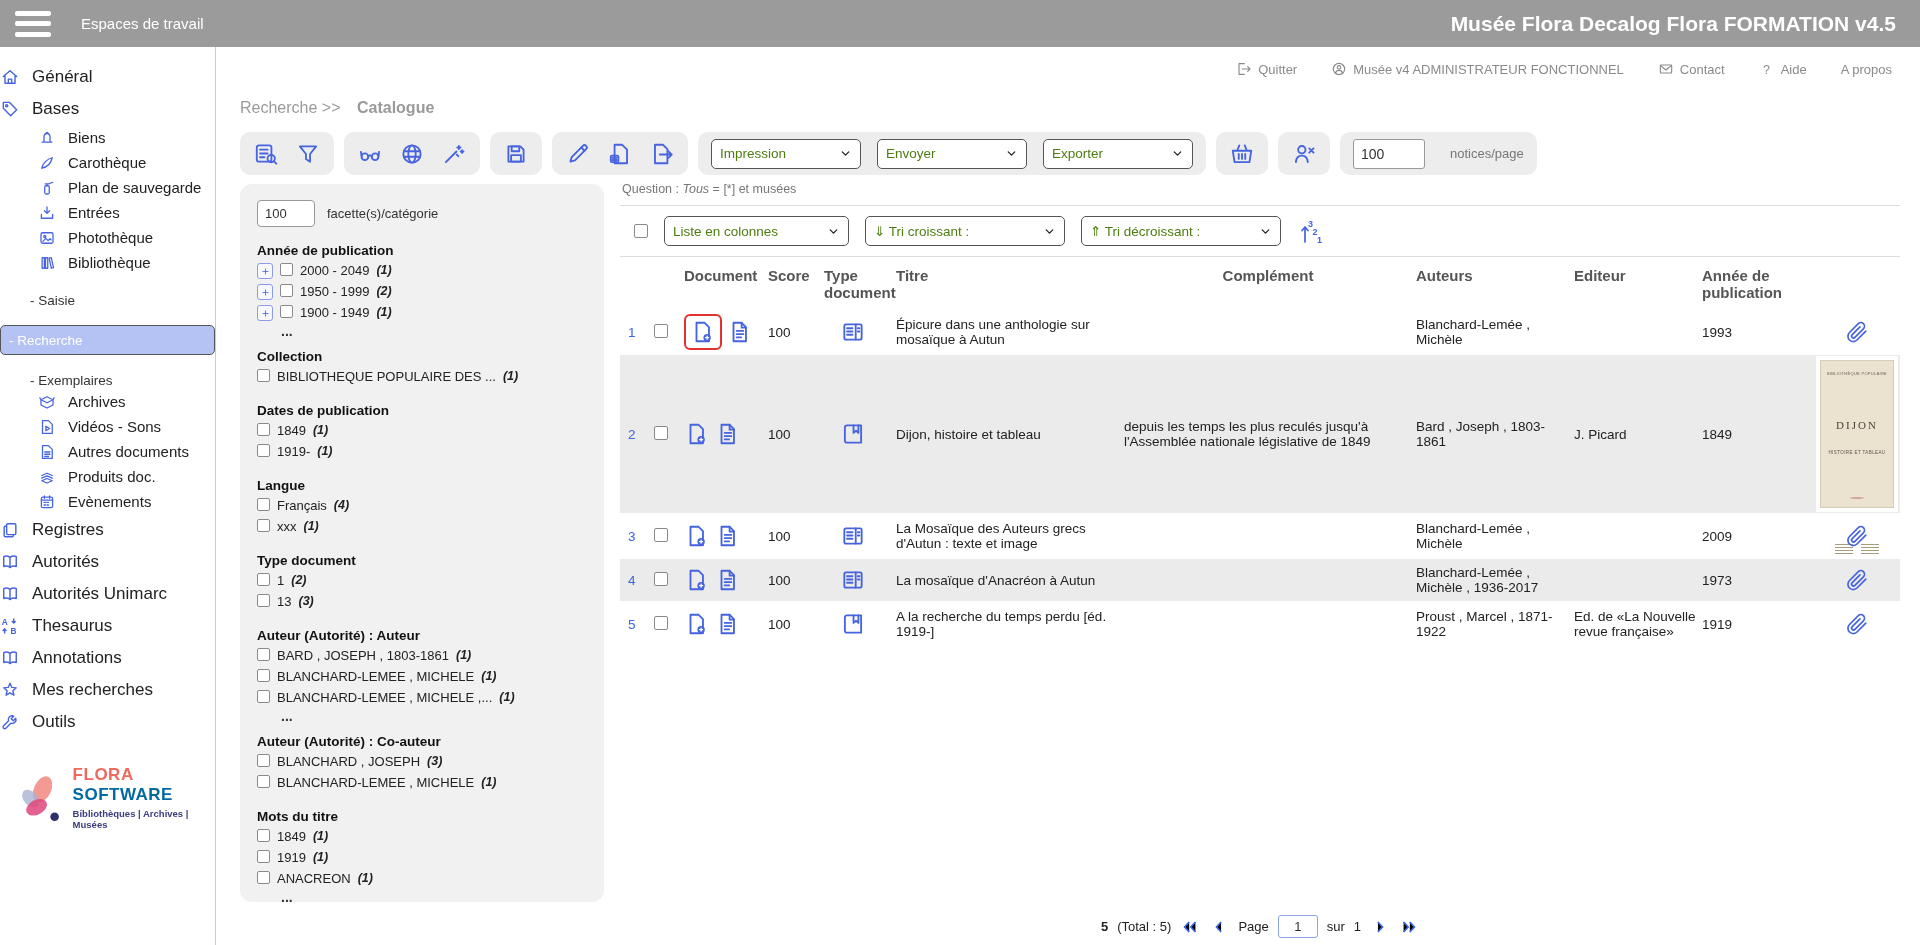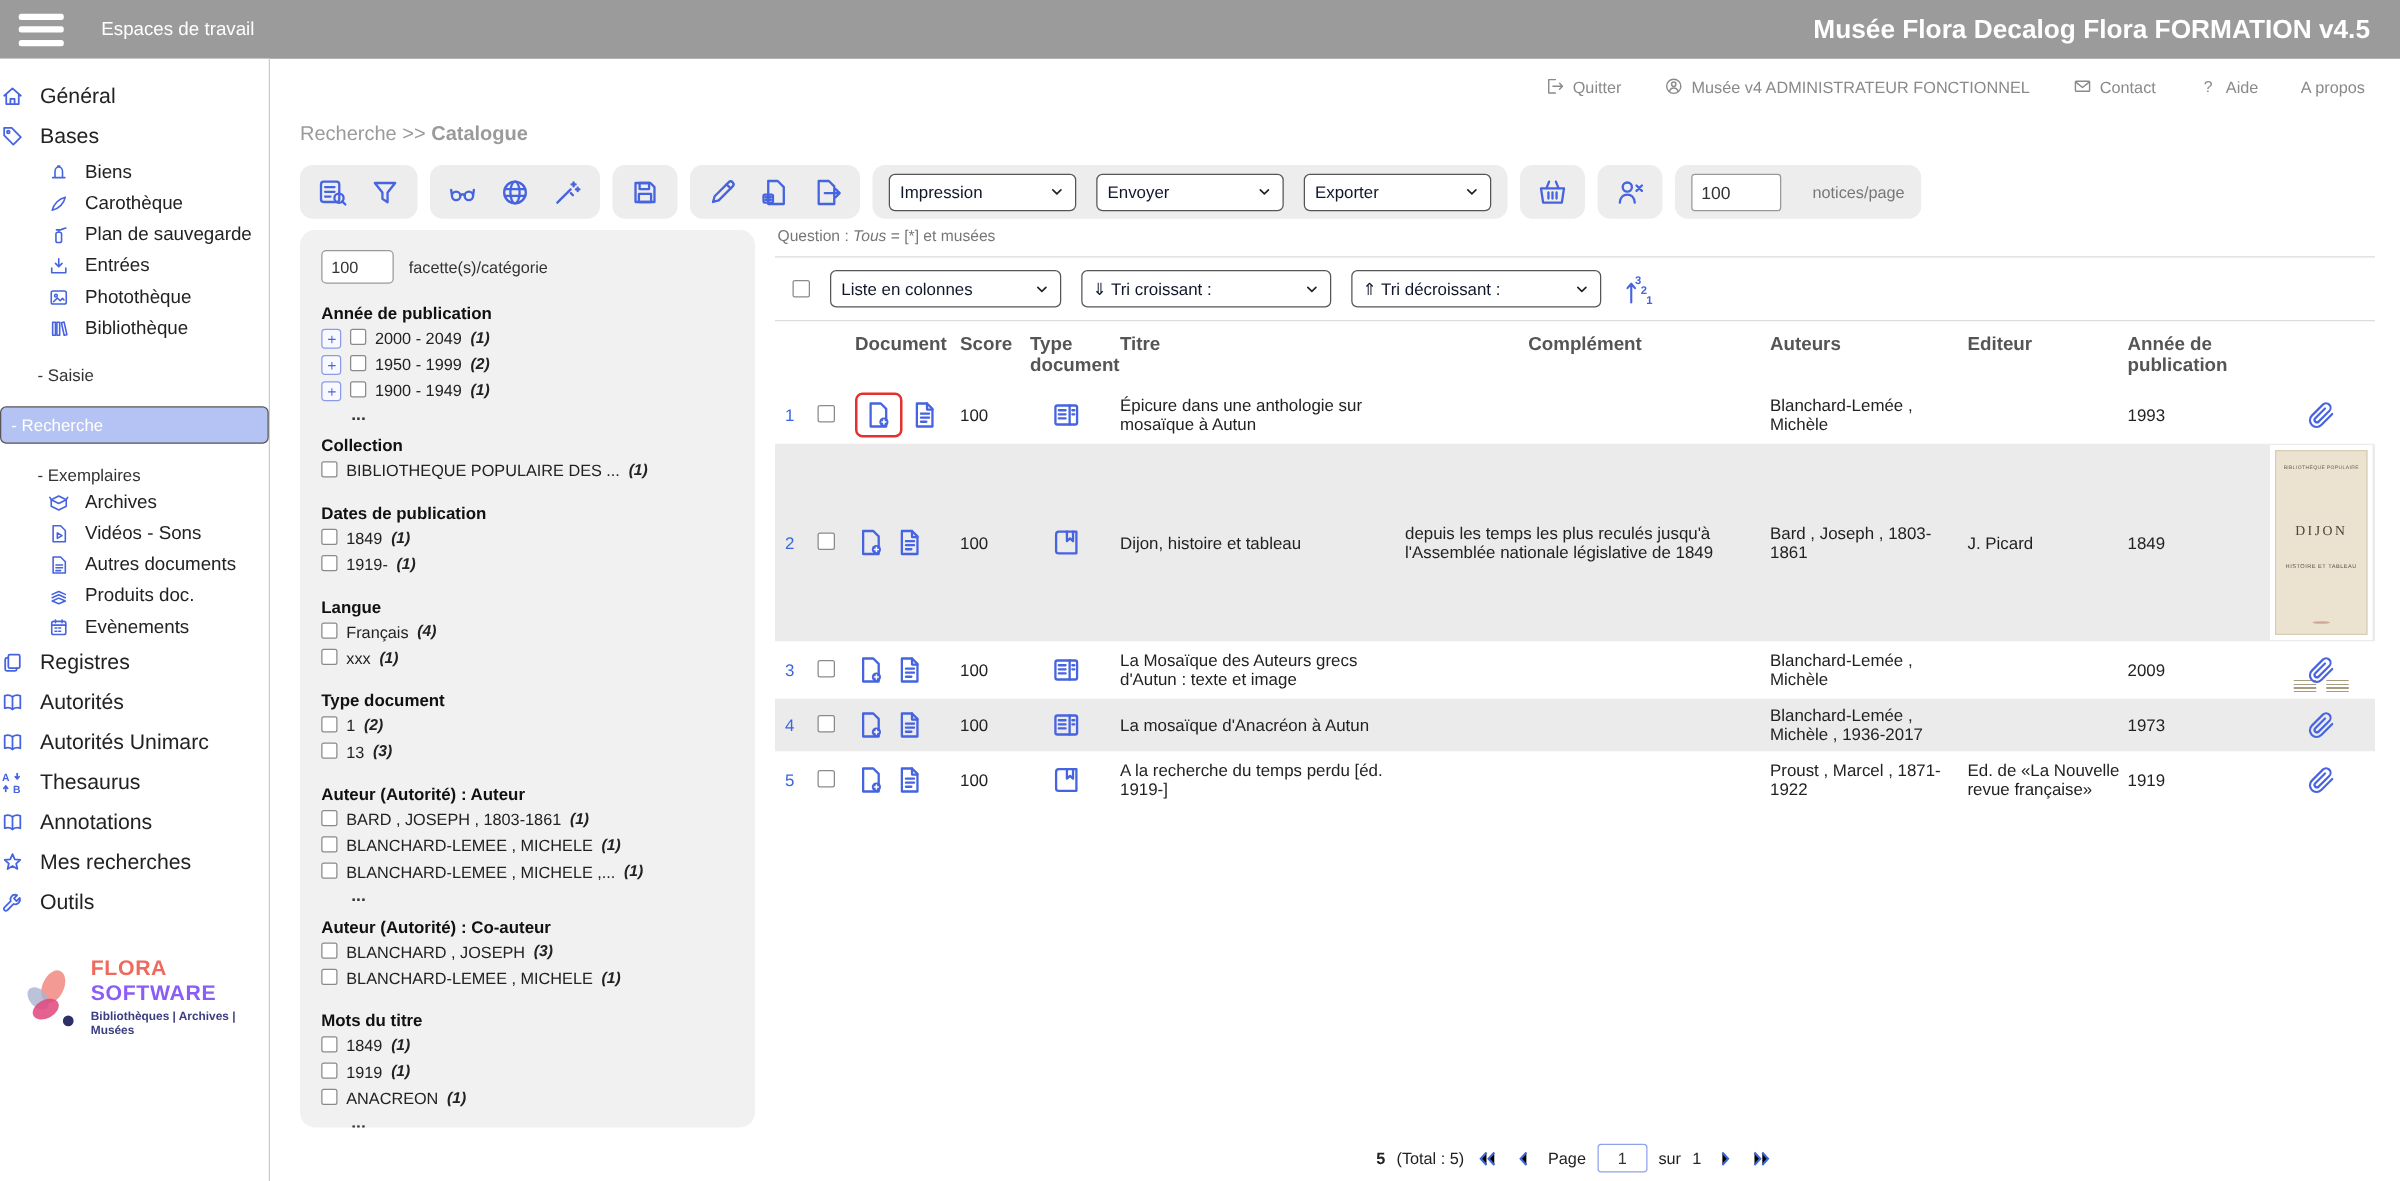--- a/index.html
+++ b/index.html
@@ -24,32 +24,32 @@
   
   .sidebar { position:absolute; left:0; top:47px; width:216px; height:898px; background:#fff; border-right:1px solid #ccc; padding-top:14px; }
   .snav { display:flex; align-items:center; gap:12px; cursor:pointer; }
   .snav .slabel { white-space:nowrap; }
   .l1 { height:32px; font-size:17px; color:#222; }
   .l2 { padding-left:38px; height:25px; font-size:15px; color:#222; }
   .l3 { padding-left:30px; height:18px; font-size:13.5px; color:#333;margin-top:16px; }
   .l3.sel { background:#b4c3f3; color:#fff; }
   .logo { margin:26px 0 0 10px; display:flex; align-items:center; gap:6px; }
   .logo-text .l1t { font-size:17px; font-weight:bold; letter-spacing:.5px; }
-  .logo-text .flora { color:#ee6a5f; } .logo-text .softw { color:#8b5cf6; }
+  .logo-text .flora { color:#ee6a5f; } .logo-text .softw { color:#0369a1; }
   .logo-text .tagline { font-size:9.5px; font-weight:bold; color:#3a3d80; margin-top:3px; }
 
   
   .main { position:absolute; left:216px; top:47px; right:0; bottom:0; }
   .breadcrumb { position:absolute; left:24px; top:52px; font-size:16px; color:#9a9a9a; }
-  .breadcrumb .bpage { font-weight:bold; }
+  .breadcrumb .bpage { font-weight:bold;margin-left:12px; }
 
   .toolbar { position:absolute; left:24px; top:85px; display:flex; gap:10px; align-items:center; }
   .tgroup { background:#ededed; border-radius:10px; height:43px; display:flex; align-items:center; gap:16px; padding:0 13px; }
   .tbtn { display:flex; align-items:center; cursor:pointer; }
-  .sel { background:#fff; border:1.5px solid #555; border-radius:5px; height:30px; display:flex; align-items:center; justify-content:space-between; padding:0 8px; font-size:13.5px; color:#0f172a; cursor:pointer; }
+  .sel { background:#fff; border:1.5px solid #555; border-radius:5px; height:30px; display:flex; align-items:center; justify-content:space-between; padding:0 8px; font-size:13.5px; color:#4d7c0f; cursor:pointer; }
   .sel .chev { width:13px; height:13px; stroke:#222; stroke-width:2.4; }
   .w150{width:150px}.w185{width:185px}.w200{width:200px}
   .tinput { width:72px; height:30px; border:1px solid #999; border-radius:3px; background:#fff; font-size:14px; padding:0 7px; color:#333; font-family:inherit; }
   .tin-label { font-size:13px; color:#777; margin-left:9px; }
 
   
   .facets { position:absolute; left:24px; top:137px; width:364px; height:718px; background:#f1f1f1; border-radius:12px; padding:16px 14px 10px 17px; overflow:hidden; }
   .fcount-row { display:flex; align-items:center; gap:12px; margin-bottom:16px; }
   .fcount-input { width:58px; height:27px; border:1px solid #999; border-radius:4px; font-size:13px; padding:0 7px; color:#333; font-family:inherit; background:#fff; }
   .fcount-label { font-size:13px; color:#333; }

